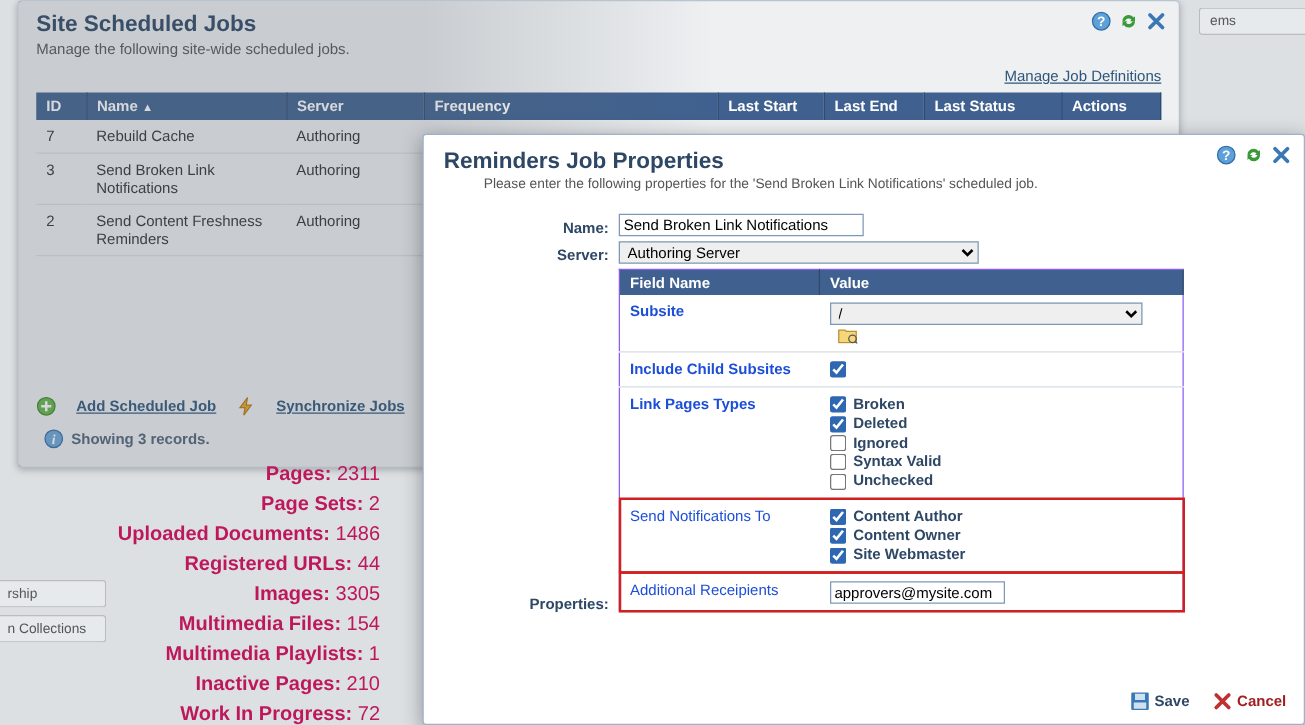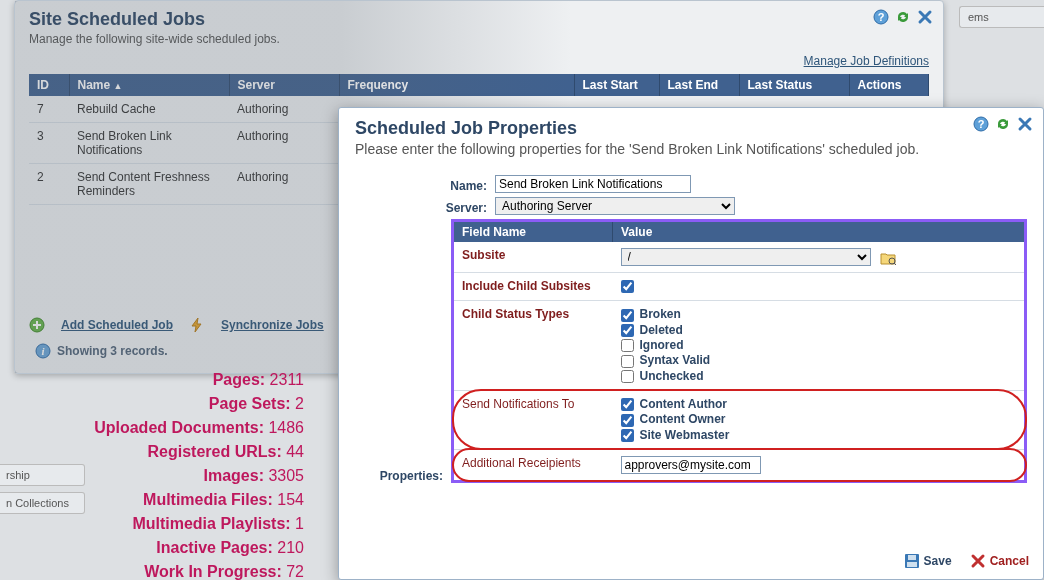--- a/index.html
+++ b/index.html
@@ -46,36 +46,36 @@
   .left-frag div{ border:1px solid #bbb; border-left:none; border-radius:0 3px 3px 0; background:#e7eaed; padding:4px 6px; margin-bottom:6px; font-size:11px; color:#555;}
 
   
   .modal {
     position:absolute; left:338px; top:107px; width:706px; height:473px;
     background:#fff; border:1px solid #9db2c8; border-radius:3px;
     box-shadow: 0 4px 16px rgba(0,0,0,.35);
   }
   .modal-inner { padding: 10px 16px 14px; }
   .modal-title { font-size:18px; color:#2e4765; font-weight:700; }
-  .modal-sub { font-size:14px; color:#555; margin-top:2px; }
+  .modal-sub { font-size:11px; color:#555; margin-top:2px;margin-left:32px; }
   .modal-icons { position:absolute; top:8px; right:10px; display:flex; gap:6px; }
   .form-area { margin-top:18px; }
   .row { display:flex; align-items:flex-end; margin-bottom:4px; }
   .lbl { width:140px; text-align:right; padding-right:8px; color:#2e4765; font-weight:700; font-size:12px; padding-top:2px;}
   .fld input[type="text"] { border:1px solid #7f98b3; padding:1px 3px; font-family:inherit; font-size:12px; }
   .fld select { border:1px solid #7f98b3; font-family:inherit; font-size:12px; padding:0 2px; height:18px;}
-  .prop-table { width:576px; border:3px solid #8b5cf6; border-collapse:collapse; }
+  .prop-table { width:452px; border:1px solid #8b5cf6; border-collapse:collapse; }
   .prop-table thead th { background:#40618f; color:#fff; text-align:left; padding:3px 8px; font-size:12px; border-right:1px solid #2f4a6e;}
   .prop-table tbody td { padding:6px 8px; vertical-align:top; border-bottom:1px solid #d6dde4; font-size:12px;}
-  .prop-table tbody td.pn { width:160px; font-weight:700; color:#7f1d1d; }
+  .prop-table tbody td.pn { width:160px; font-weight:700; color:#1d4ed8; }
   .cb-label { color:#2e4765; font-weight:700; margin-left:4px; }
   input[type="checkbox"] { accent-color:#2e68b3; width:13px; height:13px; vertical-align:middle; margin:1px 2px 1px 0;}
   .subsite-row select{ width:250px; }
   .folder-ico { display:inline-block; width:16px; height:14px; vertical-align:middle; margin-left:6px;}
-  .highlight-box { outline:2px solid #d02020; outline-offset:-1px;border-radius:28px; }
+  .highlight-box { outline:2px solid #d02020; outline-offset:-1px; }
   .value-input { width:140px; border:none; border-bottom:1px solid #7f98b3; font-family:inherit; font-size:12px; padding:0 2px;}
   .modal-footer { position:absolute; right:14px; bottom:10px; display:flex; gap:18px; }
   .btn { display:flex; align-items:center; gap:4px; cursor:pointer; color:#2e4765; font-weight:700; font-size:12px;}
   .btn .bi{width:16px;height:16px;display:inline-block;}
   .btn.cancel{ color:#a02020;}
 </style>
 </head>
 <body>
 
 <div class="right-tabs">ems</div>
@@ -191,31 +191,31 @@
         </svg></span>
     <span class="ico16"><svg viewBox="0 0 16 16">
           <path d="M3 8a5 5 0 0 1 9-3l1-1v4h-4l1.2-1.2A3 3 0 0 0 5 8" fill="#3a9a3a"></path>
           <path d="M13 8a5 5 0 0 1-9 3l-1 1V8h4l-1.2 1.2A3 3 0 0 0 11 8" fill="#3a9a3a"></path>
         </svg></span>
     <span class="ico16"><svg viewBox="0 0 16 16">
           <path d="M3 3l10 10M13 3L3 13" stroke="#3a78b5" stroke-width="3" stroke-linecap="round"></path>
         </svg></span>
   </div>
   <div class="modal-inner">
-    <div class="modal-title">Scheduled Job Properties</div>
+    <div class="modal-title">Reminders Job Properties</div>
     <div class="modal-sub">Please enter the following properties for the 'Send Broken Link Notifications' scheduled job.</div>
 
     <div class="form-area">
       <div class="row">
         <div class="lbl">Name:</div>
         <div class="fld"><input type="text" style="width: 196px;" value="Send Broken Link Notifications"></div>
       </div>
       <div class="row">
         <div class="lbl">Server:</div>
-        <div class="fld"><select style="width:240px"><option>Authoring Server</option></select></div>
+        <div class="fld"><select style="width:288px"><option>Authoring Server</option></select></div>
       </div>
       <div class="row">
         <div class="lbl">Properties:</div>
         <div class="fld">
           <table class="prop-table">
             <thead>
                 <tr>
               <th style="width:160px">Field Name</th>
               <th>Value</th>
             </tr>
@@ -230,21 +230,21 @@
                         <circle cx="12" cy="10" r="3" fill="none" stroke="#555"></circle>
                         <path d="M14 12l2 2" stroke="#555"></path>
                       </svg></span>
                 </td>
               </tr>
               <tr>
                 <td class="pn">Include Child Subsites</td>
                 <td><input type="checkbox" checked="" style=""></td>
               </tr>
               <tr>
-                <td class="pn">Child Status Types</td>
+                <td class="pn">Link Pages Types</td>
                 <td id="link-status-cell">
                     <div><input type="checkbox" checked="" style=""><span class="cb-label">Broken</span></div>
                     <div><input type="checkbox" checked="" style=""><span class="cb-label">Deleted</span></div>
                     <div><input type="checkbox" style=""><span class="cb-label">Ignored</span></div>
                     <div><input type="checkbox" style=""><span class="cb-label">Syntax Valid</span></div>
                     <div><input type="checkbox" style=""><span class="cb-label">Unchecked</span></div>
                   </td>
               </tr>
               <tr class="highlight-box">
                 <td class="pn" style="font-weight:400">Send Notifications To</td>

